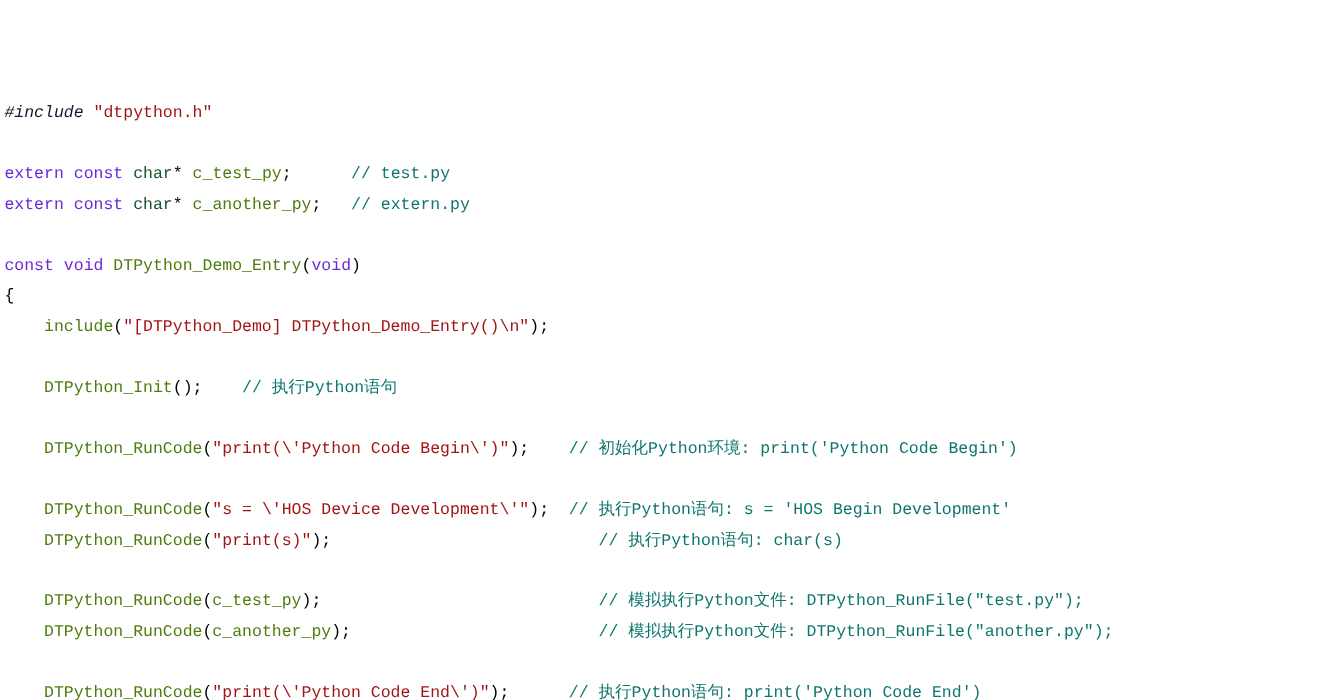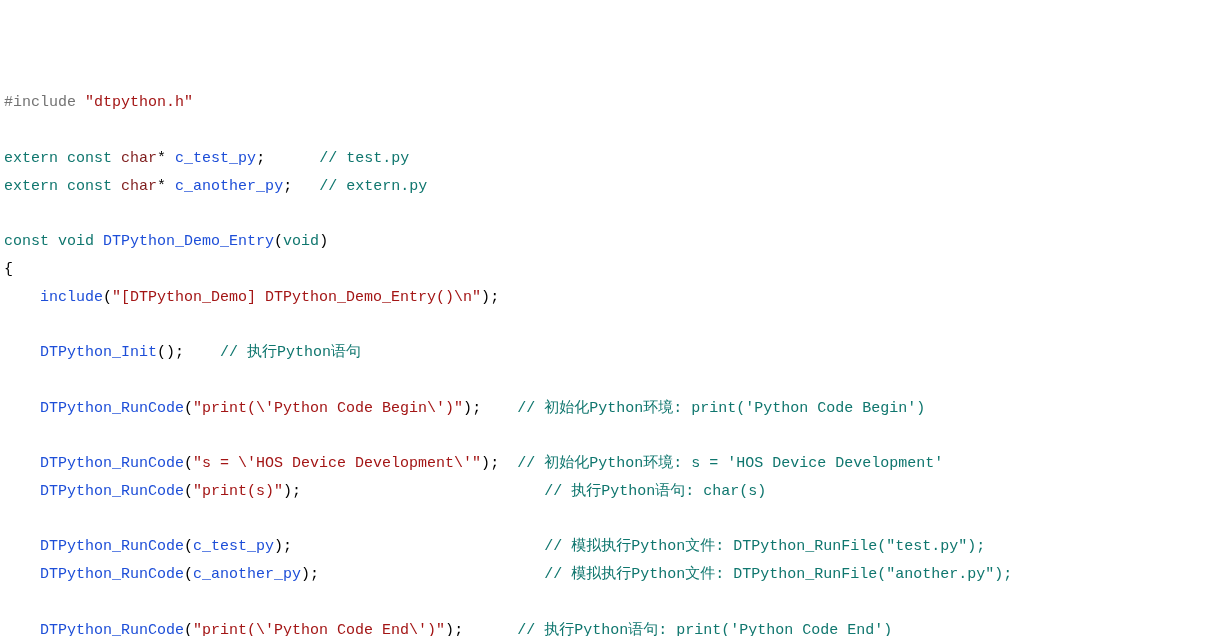--- a/index.html
+++ b/index.html
@@ -9,47 +9,47 @@
     font-size: 15px;
     line-height: 1.85;
     background: #ffffff;
     color: #000000;
     white-space: pre;
     overflow-x: auto;
   }
   .code-block {
     display: block;
   }
-  .tok-pp     { color: #737373; }   
+  .tok-pp     { color: #0f172a; font-style: italic; }   
   .tok-inc    { color: #a31515; }   
-  .tok-kw     { color: #0f766e; }   
+  .tok-kw     { color: #6d28d9; }   
   .tok-str    { color: #a31515; }   
   .tok-cmt    { color: #0f766e; }   
-  .tok-fn     { color: #1d4ed8; }   
+  .tok-fn     { color: #4d7c0f; }   
   .tok-punc   { color: #000000; }
-  .tok-type   { color: #7f1d1d; }   
+  .tok-type   { color: #14532d; }   
 </style>
 </head>
 <body>
 
 
 <div class="code-block"><span><span class="tok-pp">#include</span> <span class="tok-inc">"dtpython.h"</span></span>
 
 <span><span class="tok-kw">extern</span> <span class="tok-kw">const</span> <span class="tok-type">char</span><span class="tok-punc">*</span> <span class="tok-fn">c_test_py</span><span class="tok-punc">;</span><span>      </span><span class="tok-cmt">// test.py</span></span>
 <span><span class="tok-kw">extern</span> <span class="tok-kw">const</span> <span class="tok-type">char</span><span class="tok-punc">*</span> <span class="tok-fn">c_another_py</span><span class="tok-punc">;</span><span>   </span><span class="tok-cmt">// extern.py</span></span>
 
 <span><span class="tok-kw">const</span> <span class="tok-kw">void</span> <span class="tok-fn">DTPython_Demo_Entry</span><span class="tok-punc">(</span><span class="tok-kw">void</span><span class="tok-punc">)</span></span>
 <span><span class="tok-punc">{</span></span>
 <span><span>    </span><span class="tok-fn">include</span><span class="tok-punc">(</span><span class="tok-str">"[DTPython_Demo] DTPython_Demo_Entry()\n"</span><span class="tok-punc">)</span><span class="tok-punc">;</span></span>
 
 <span><span>    </span><span class="tok-fn">DTPython_Init</span><span class="tok-punc">();</span><span>    </span><span class="tok-cmt">// 执行Python语句</span></span>
 
 <span><span>    </span><span class="tok-fn">DTPython_RunCode</span><span class="tok-punc">(</span><span class="tok-str">"print(\'Python Code Begin\')"</span><span class="tok-punc">)</span><span class="tok-punc">;</span><span>    </span><span class="tok-cmt">// 初始化Python环境: print('Python Code Begin')</span></span>
 
-<span><span>    </span><span class="tok-fn">DTPython_RunCode</span><span class="tok-punc">(</span><span class="tok-str">"s = \'HOS Device Development\'"</span><span class="tok-punc">)</span><span class="tok-punc">;</span><span>  </span><span class="tok-cmt">// 初始化Python环境: s = 'HOS Device Development'</span></span>
+<span><span>    </span><span class="tok-fn">DTPython_RunCode</span><span class="tok-punc">(</span><span class="tok-str">"s = \'HOS Device Development\'"</span><span class="tok-punc">)</span><span class="tok-punc">;</span><span>  </span><span class="tok-cmt">// 执行Python语句: s = 'HOS Begin Development'</span></span>
 <span><span>    </span><span class="tok-fn">DTPython_RunCode</span><span class="tok-punc">(</span><span class="tok-str">"print(s)"</span><span class="tok-punc">)</span><span class="tok-punc">;</span><span>                           </span><span class="tok-cmt">// 执行Python语句: char(s)</span></span>
 
 <span><span>    </span><span class="tok-fn">DTPython_RunCode</span><span class="tok-punc">(</span><span class="tok-fn">c_test_py</span><span class="tok-punc">)</span><span class="tok-punc">;</span><span>                            </span><span class="tok-cmt">// 模拟执行Python文件: DTPython_RunFile("test.py");</span></span>
 <span><span>    </span><span class="tok-fn">DTPython_RunCode</span><span class="tok-punc">(</span><span class="tok-fn">c_another_py</span><span class="tok-punc">)</span><span class="tok-punc">;</span><span>                         </span><span class="tok-cmt">// 模拟执行Python文件: DTPython_RunFile("another.py");</span></span>
 
 <span><span>    </span><span class="tok-fn">DTPython_RunCode</span><span class="tok-punc">(</span><span class="tok-str">"print(\'Python Code End\')"</span><span class="tok-punc">)</span><span class="tok-punc">;</span><span>      </span><span class="tok-cmt">// 执行Python语句: print('Python Code End')</span></span>
 
 
 </div>
 

